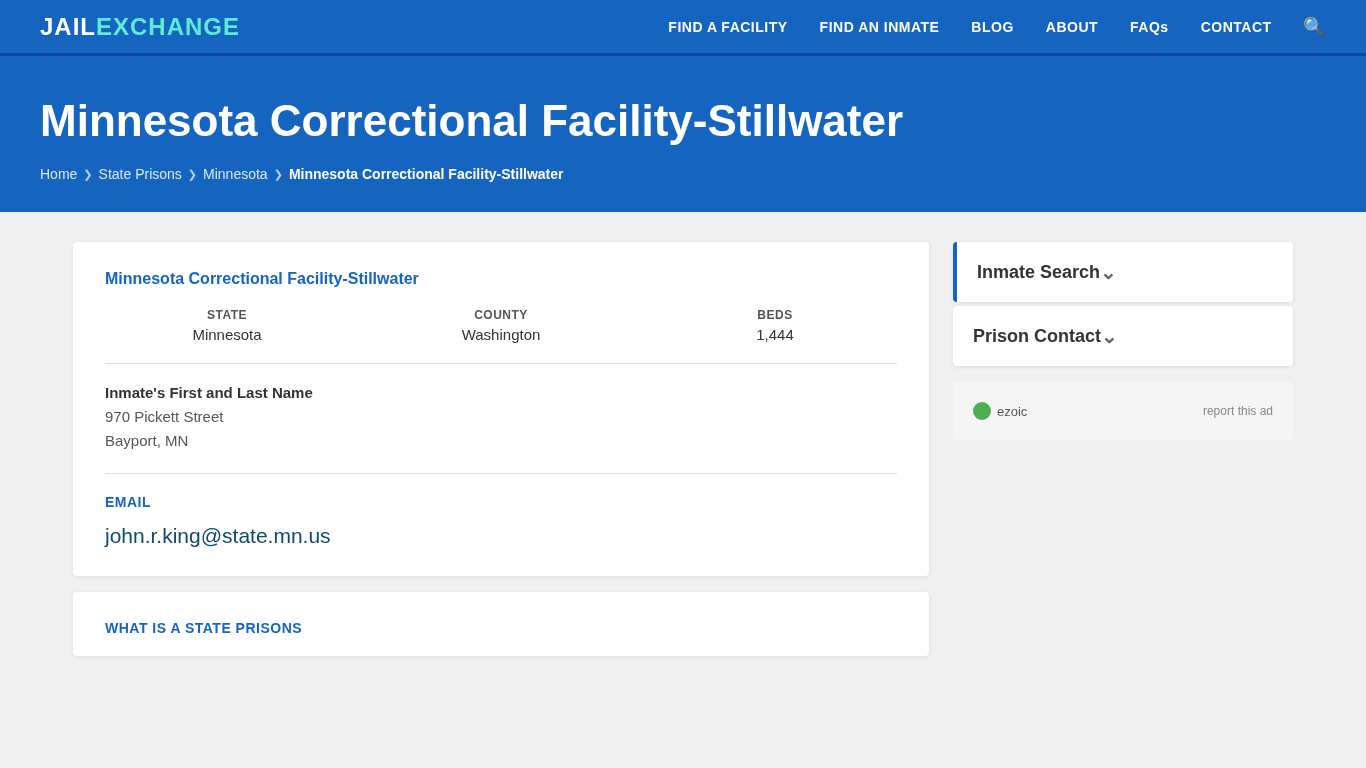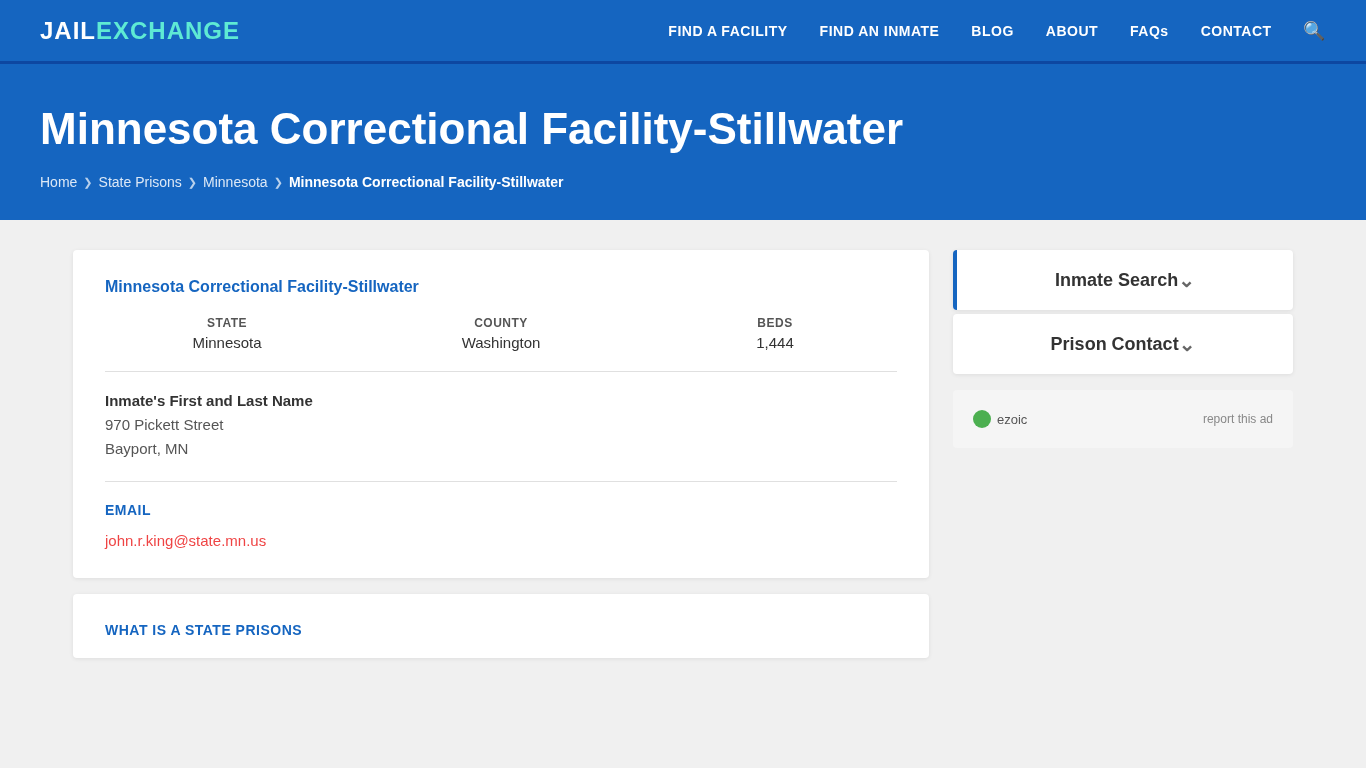--- a/index.html
+++ b/index.html
@@ -5,21 +5,21 @@
     * { margin: 0; padding: 0; box-sizing: border-box; }
     body { font-family: Arial, sans-serif; background: #f0f0f0; color: #333; }
 
     
     .navbar {
       background: #1565c0;
       display: flex;
       align-items: center;
       justify-content: space-between;
       padding: 0 40px;
-      height: 64px;
+      height: 56px;
       border-bottom: 3px solid #0d47a1;
     }
     .navbar-logo {
       display: flex;
       align-items: center;
       font-size: 24px;
       font-weight: 900;
       color: #fff;
       letter-spacing: 1px;
     }
@@ -131,23 +131,23 @@
       font-weight: 700;
       color: #333;
       margin-bottom: 4px;
     }
     .mail-address {
       font-size: 15px;
       color: #555;
       line-height: 1.6;
     }
     .email-link {
-      color: #ef4444;
+      color: #0c4a6e;
       text-decoration: none;
-      font-size: 15px;
+      font-size: 21px;
       margin-top: 7px;
     }
     .section-title-2 {
       color: #1565c0;
       font-size: 14px;
       font-weight: 700;
       letter-spacing: 0.5px;
       text-transform: uppercase;
     }
 
@@ -162,21 +162,21 @@
       margin-bottom: 4px;
       box-shadow: 0 1px 4px rgba(0,0,0,0.08);
       overflow: hidden;
     }
     .sidebar-item:first-child {
       border-left: 4px solid #1565c0;
     }
     .sidebar-item-header {
       display: flex;
       align-items: center;
-      justify-content: center;
+      justify-content: flex-start;
       padding: 18px 20px;
       cursor: pointer;
       font-size: 18px;
       font-weight: 600;
       color: #333;
     }
     .chevron-down {
       font-size: 20px;
       color: #666;
     }

